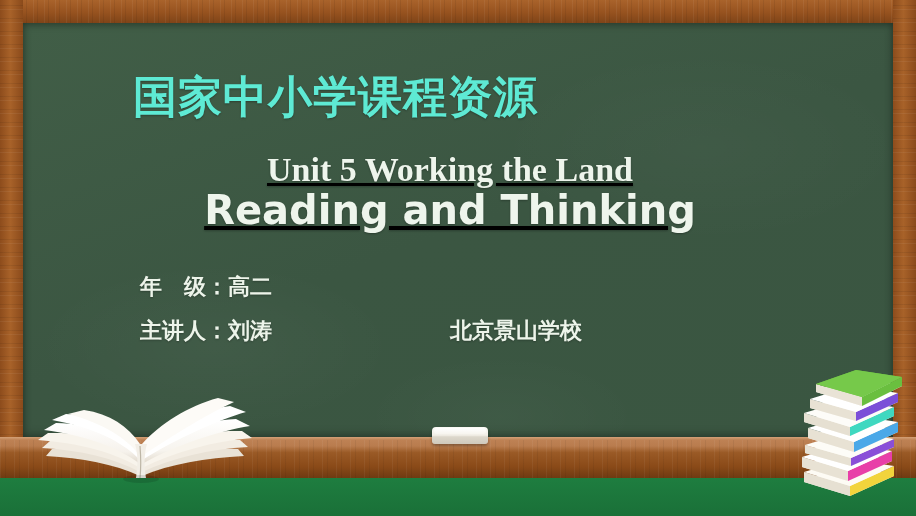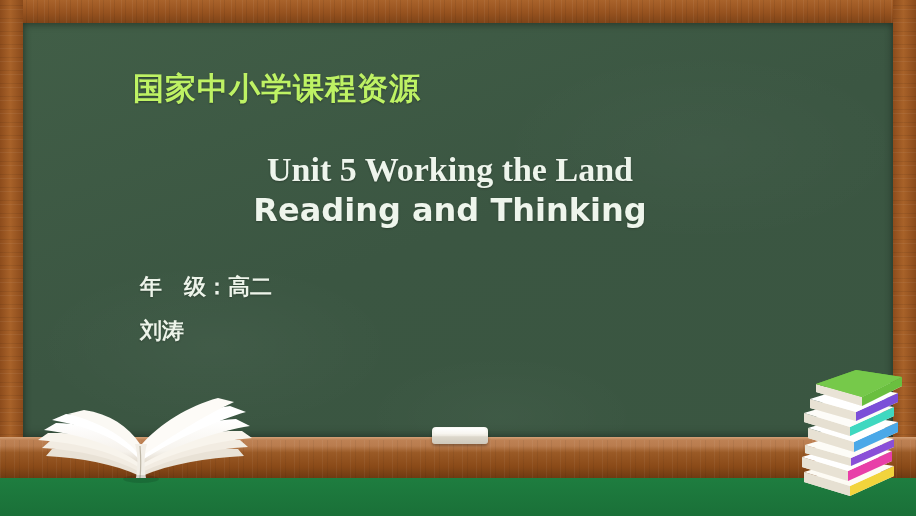--- a/index.html
+++ b/index.html
@@ -98,46 +98,47 @@
     box-shadow: inset 0 2px 7px rgba(0,0,0,0.30), inset 0 -3px 8px rgba(0,0,0,0.22);
   }
 
   
   .brand {
     position: absolute;
     left: 133px;
     top: 68px;
     font-family: "DejaVu Sans", sans-serif;
     font-weight: bold;
-    font-size: 31px;
+    font-size: 44px;
     letter-spacing: 1px;
-    color: #bef264;
+    color: #5eead4;
     text-shadow: 0 1px 2px rgba(0,0,0,0.30);
     white-space: nowrap;
   }
 
   .course-title {
     position: absolute;
     left: 0;
     right: 16px;
     top: 150px;
     text-align: center;
+    text-decoration: underline;
   }
   .course-title .line1 {
     font-family: "Liberation Serif", "DejaVu Serif", serif;
     font-weight: bold;
     font-size: 34px;
     line-height: 40px;
     color: #eef5ec;
     text-shadow: 0 1px 2px rgba(0,0,0,0.28);
   }
   .course-title .line2 {
     font-family: "DejaVu Sans", sans-serif;
     font-weight: bold;
-    font-size: 32px;
+    font-size: 40px;
     line-height: 40px;
     color: #eef5ec;
     text-shadow: 0 1px 2px rgba(0,0,0,0.28);
   }
 
   .meta {
     position: absolute;
     left: 140px;
     top: 272px;
     width: 620px;
@@ -229,23 +230,25 @@
       <div class="meta-cell left">
         <span class="meta-label">年　级：</span>
         <span class="meta-value">高二</span>
       </div>
       <div class="meta-cell">
       </div>
     </div>
 
     <div class="meta-row">
       <div class="meta-cell left">
+        <span class="meta-label">主讲人：</span>
         <span class="meta-value">刘涛</span>
       </div>
       <div class="meta-cell">
+        <span class="meta-value">北京景山学校</span>
       </div>
     </div>
 
   </div>
 
   <div class="eraser"></div>
 
   <div class="open-book">
     <svg width="238" height="92" viewBox="0 0 238 92">
       <defs>

